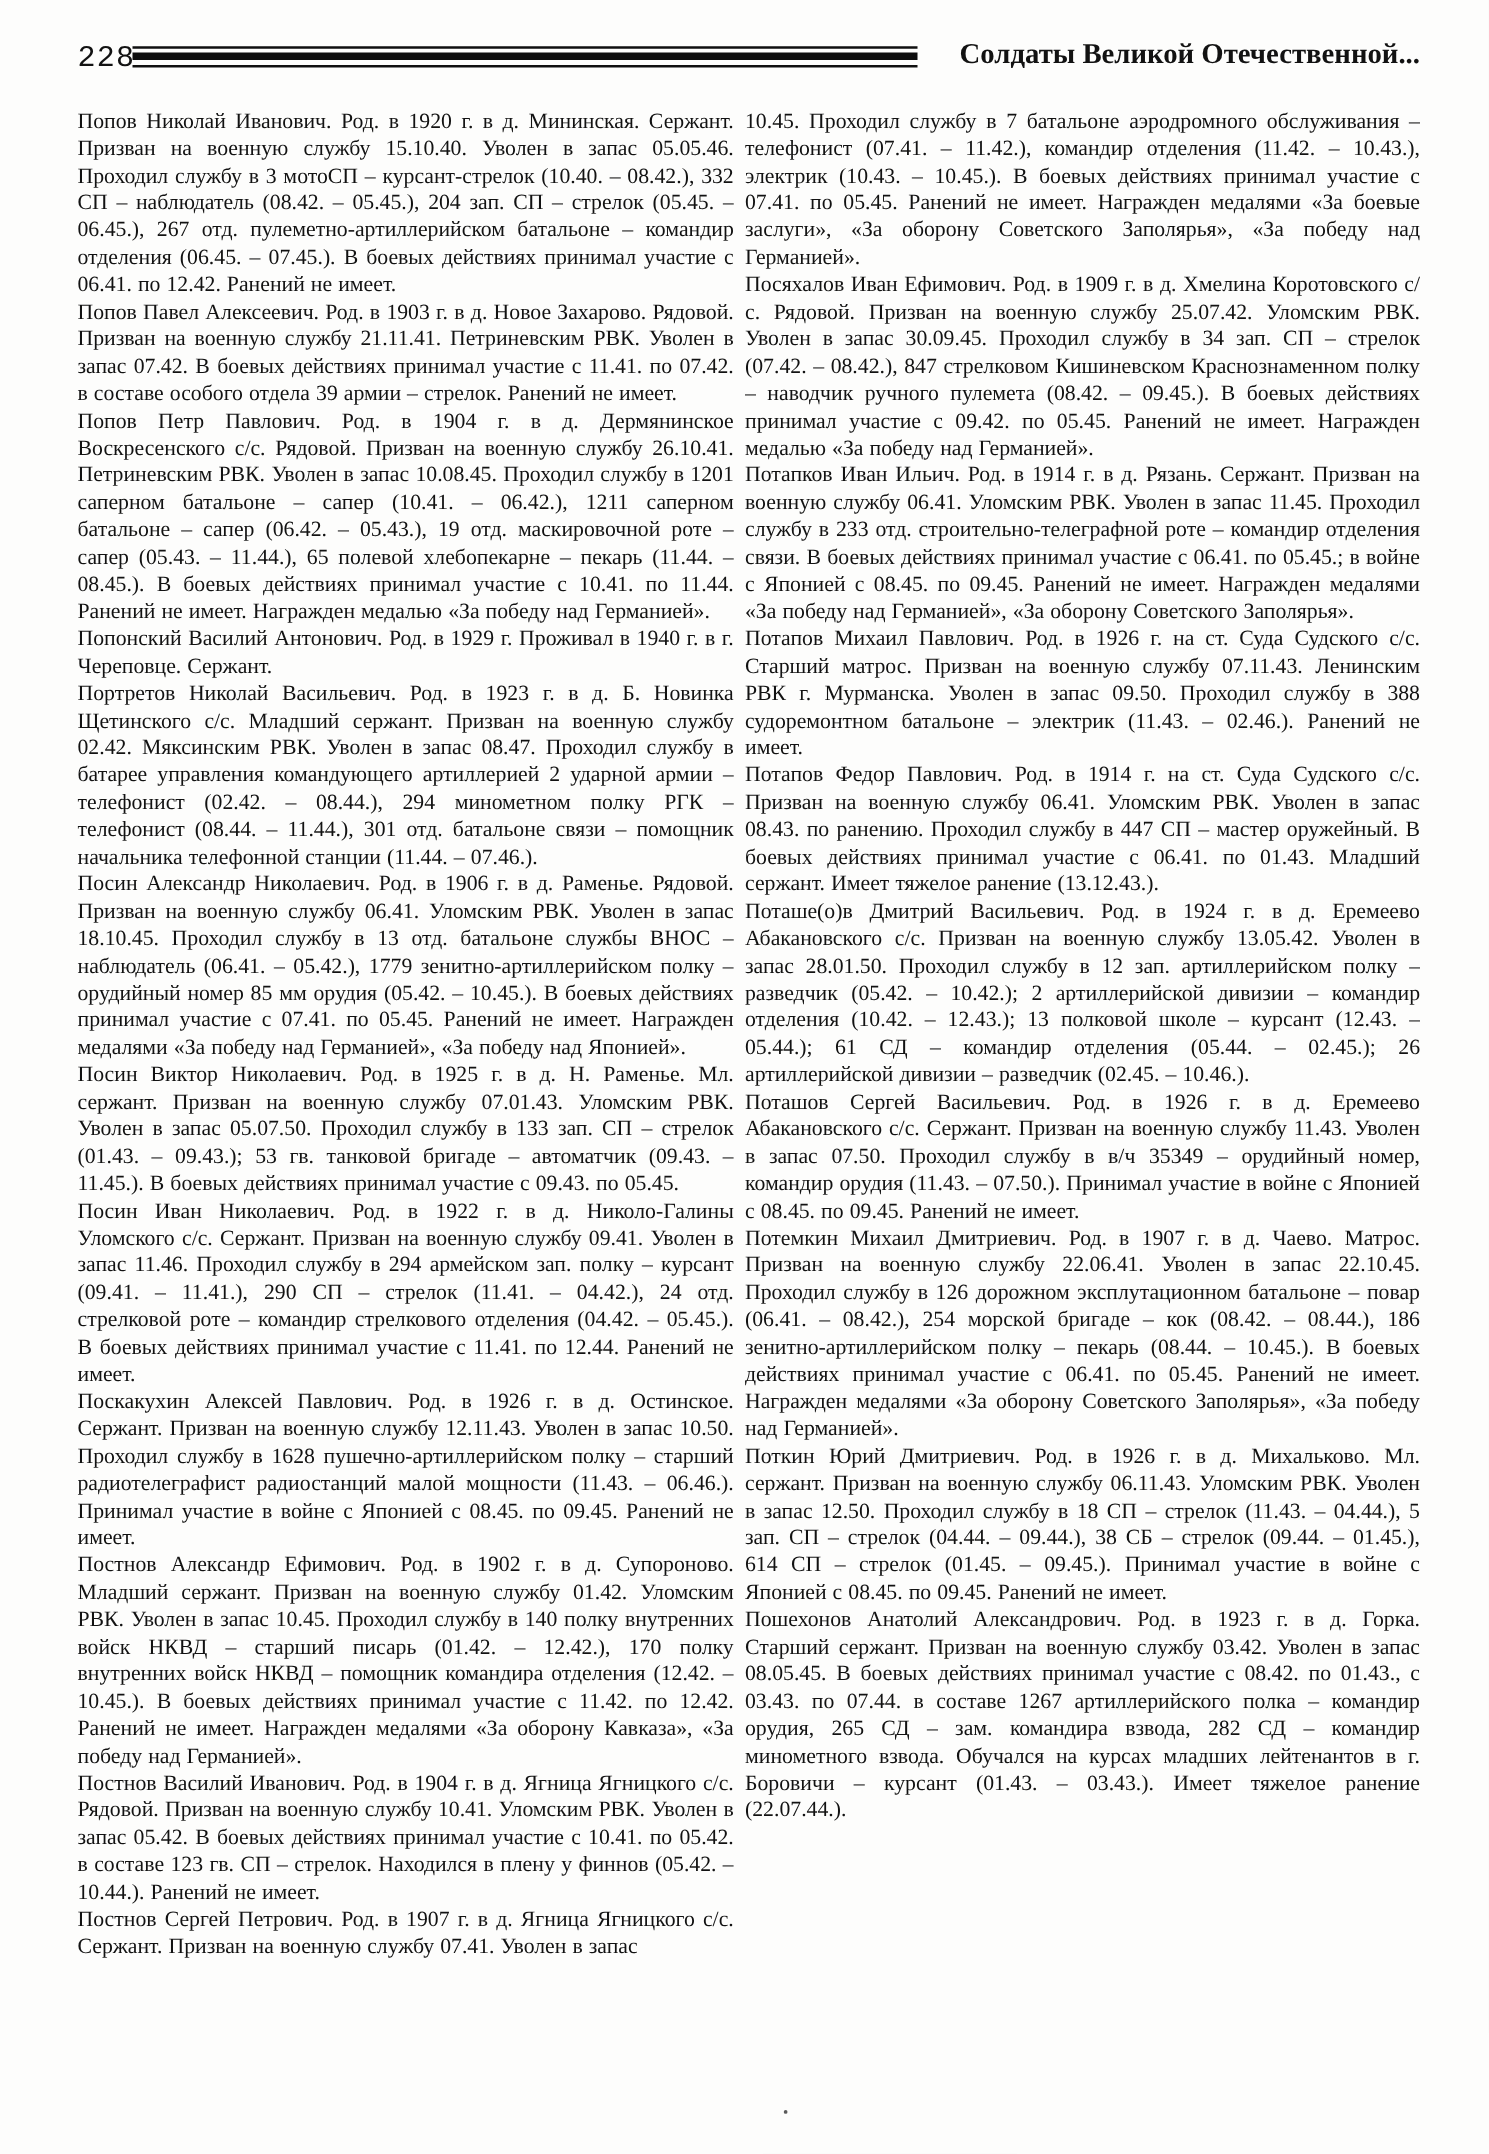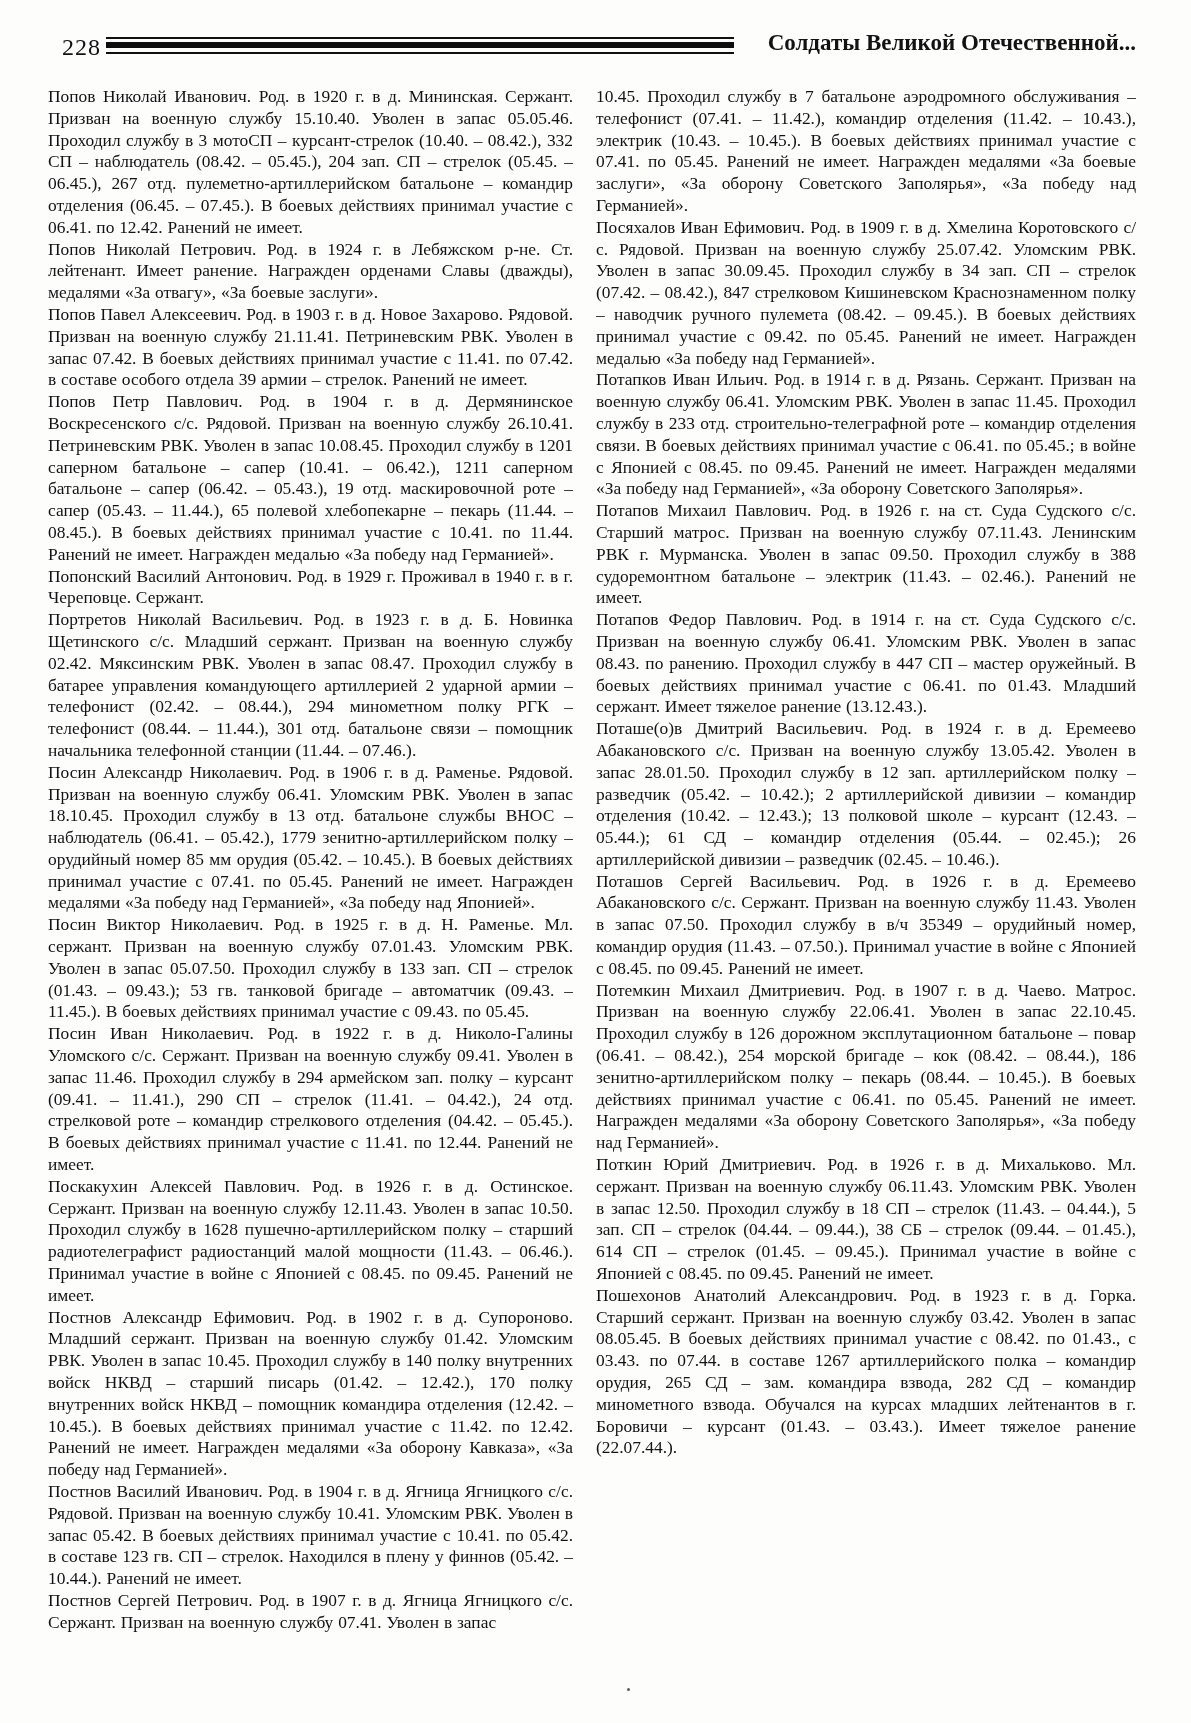--- a/index.html
+++ b/index.html
@@ -12,38 +12,38 @@
     position: relative;
     width: 1191px; height: 1723px;
     background: #fdfdfc;
     color: #121212;
     overflow: hidden;
   }
   
   .header { position: absolute; top: 30px; left: 62px; width: 1074px; height: 34px; }
   .page-number {
     position: absolute; left: 0; top: 4px;
-    font-size: 24px; letter-spacing: 1px; font-weight: normal;
+    font-size: 24px; letter-spacing: 1px; font-weight: normal; font-family: Liberation Mono, monospace;
   }
   .header-rule {
     position: absolute; left: 44px; top: 7px; width: 628px; height: 16px;
   }
   .header-rule .thin-top    { height: 3px; border-top: 2px solid #101010; }
   .header-rule .thick-bar   { height: 6px; background: #0d0d0d; }
   .header-rule .thin-bottom { height: 2px; border-bottom: 2px solid #101010; margin-top: 2px; }
   .running-title {
     position: absolute; right: 0; top: 0;
     font-size: 23px; font-weight: bold; white-space: nowrap;
   }
   
   .text-column {
     position: absolute; top: 86px;
     height: 1585px; overflow: hidden;
   }
-  .col-left  { left: 48px;  width: 525px; }
+  .col-left  { left: 62px;  width: 525px; }
   .col-right { left: 596px; width: 540px; }
   .text-column p.entry {
     margin: 0; padding: 0;
     font-size: 17.4px;
     line-height: 21.8px;
     text-align: justify;
     word-spacing: 0.5px;
   }
   
   .scan-speck {
@@ -61,21 +61,20 @@
     <div class="header-rule">
       <div class="thin-top"></div>
       <div class="thick-bar"></div>
       <div class="thin-bottom"></div>
     </div>
     <span class="running-title">Солдаты Великой Отечественной...</span>
   </div>
 
   <div class="text-column col-left">
       <p class="entry">Попов Николай Иванович. Род. в 1920 г. в д. Мининская. Сержант. Призван на военную службу 15.10.40. Уволен в запас 05.05.46. Проходил службу в 3 мотоСП – курсант-стрелок (10.40. – 08.42.), 332 СП – наблюдатель (08.42. – 05.45.), 204 зап. СП – стрелок (05.45. – 06.45.), 267 отд. пулеметно-артиллерийском батальоне – командир отделения (06.45. – 07.45.). В боевых действиях принимал участие с 06.41. по 12.42. Ранений не имеет.</p>
-      <p class="entry">Попов Николай Петрович. Род. в 1924 г. в Лебяжском р-не. Ст. лейтенант. Имеет ранение. Награжден орденами Славы (дважды), медалями «За отвагу», «За боевые заслуги».</p>
       <p class="entry">Попов Павел Алексеевич. Род. в 1903 г. в д. Новое Захарово. Рядовой. Призван на военную службу 21.11.41. Петриневским РВК. Уволен в запас 07.42. В боевых действиях принимал участие с 11.41. по 07.42. в составе особого отдела 39 армии – стрелок. Ранений не имеет.</p>
       <p class="entry">Попов Петр Павлович. Род. в 1904 г. в д. Дермянинское Воскресенского с/с. Рядовой. Призван на военную службу 26.10.41. Петриневским РВК. Уволен в запас 10.08.45. Проходил службу в 1201 саперном батальоне – сапер (10.41. – 06.42.), 1211 саперном батальоне – сапер (06.42. – 05.43.), 19 отд. маскировочной роте – сапер (05.43. – 11.44.), 65 полевой хлебопекарне – пекарь (11.44. – 08.45.). В боевых действиях принимал участие с 10.41. по 11.44. Ранений не имеет. Награжден медалью «За победу над Германией».</p>
       <p class="entry">Попонский Василий Антонович. Род. в 1929 г. Проживал в 1940 г. в г. Череповце. Сержант.</p>
       <p class="entry">Портретов Николай Васильевич. Род. в 1923 г. в д. Б. Новинка Щетинского с/с. Младший сержант. Призван на военную службу 02.42. Мяксинским РВК. Уволен в запас 08.47. Проходил службу в батарее управления командующего артиллерией 2 ударной армии – телефонист (02.42. – 08.44.), 294 минометном полку РГК – телефонист (08.44. – 11.44.), 301 отд. батальоне связи – помощник начальника телефонной станции (11.44. – 07.46.).</p>
       <p class="entry">Посин Александр Николаевич. Род. в 1906 г. в д. Раменье. Рядовой. Призван на военную службу 06.41. Уломским РВК. Уволен в запас 18.10.45. Проходил службу в 13 отд. батальоне службы ВНОС – наблюдатель (06.41. – 05.42.), 1779 зенитно-артиллерийском полку – орудийный номер 85 мм орудия (05.42. – 10.45.). В боевых действиях принимал участие с 07.41. по 05.45. Ранений не имеет. Награжден медалями «За победу над Германией», «За победу над Японией».</p>
       <p class="entry">Посин Виктор Николаевич. Род. в 1925 г. в д. Н. Раменье. Мл. сержант. Призван на военную службу 07.01.43. Уломским РВК. Уволен в запас 05.07.50. Проходил службу в 133 зап. СП – стрелок (01.43. – 09.43.); 53 гв. танковой бригаде – автоматчик (09.43. – 11.45.). В боевых действиях принимал участие с 09.43. по 05.45.</p>
       <p class="entry">Посин Иван Николаевич. Род. в 1922 г. в д. Николо-Галины Уломского с/с. Сержант. Призван на военную службу 09.41. Уволен в запас 11.46. Проходил службу в 294 армейском зап. полку – курсант (09.41. – 11.41.), 290 СП – стрелок (11.41. – 04.42.), 24 отд. стрелковой роте – командир стрелкового отделения (04.42. – 05.45.). В боевых действиях принимал участие с 11.41. по 12.44. Ранений не имеет.</p>
       <p class="entry">Поскакухин Алексей Павлович. Род. в 1926 г. в д. Остинское. Сержант. Призван на военную службу 12.11.43. Уволен в запас 10.50. Проходил службу в 1628 пушечно-артиллерийском полку – старший радиотелеграфист радиостанций малой мощности (11.43. – 06.46.). Принимал участие в войне с Японией с 08.45. по 09.45. Ранений не имеет.</p>
       <p class="entry">Постнов Александр Ефимович. Род. в 1902 г. в д. Супороново. Младший сержант. Призван на военную службу 01.42. Уломским РВК. Уволен в запас 10.45. Проходил службу в 140 полку внутренних войск НКВД – старший писарь (01.42. – 12.42.), 170 полку внутренних войск НКВД – помощник командира отделения (12.42. – 10.45.). В боевых действиях принимал участие с 11.42. по 12.42. Ранений не имеет. Награжден медалями «За оборону Кавказа», «За победу над Германией».</p>
       <p class="entry">Постнов Василий Иванович. Род. в 1904 г. в д. Ягница Ягницкого с/с. Рядовой. Призван на военную службу 10.41. Уломским РВК. Уволен в запас 05.42. В боевых действиях принимал участие с 10.41. по 05.42. в составе 123 гв. СП – стрелок. Находился в плену у финнов (05.42. – 10.44.). Ранений не имеет.</p>

